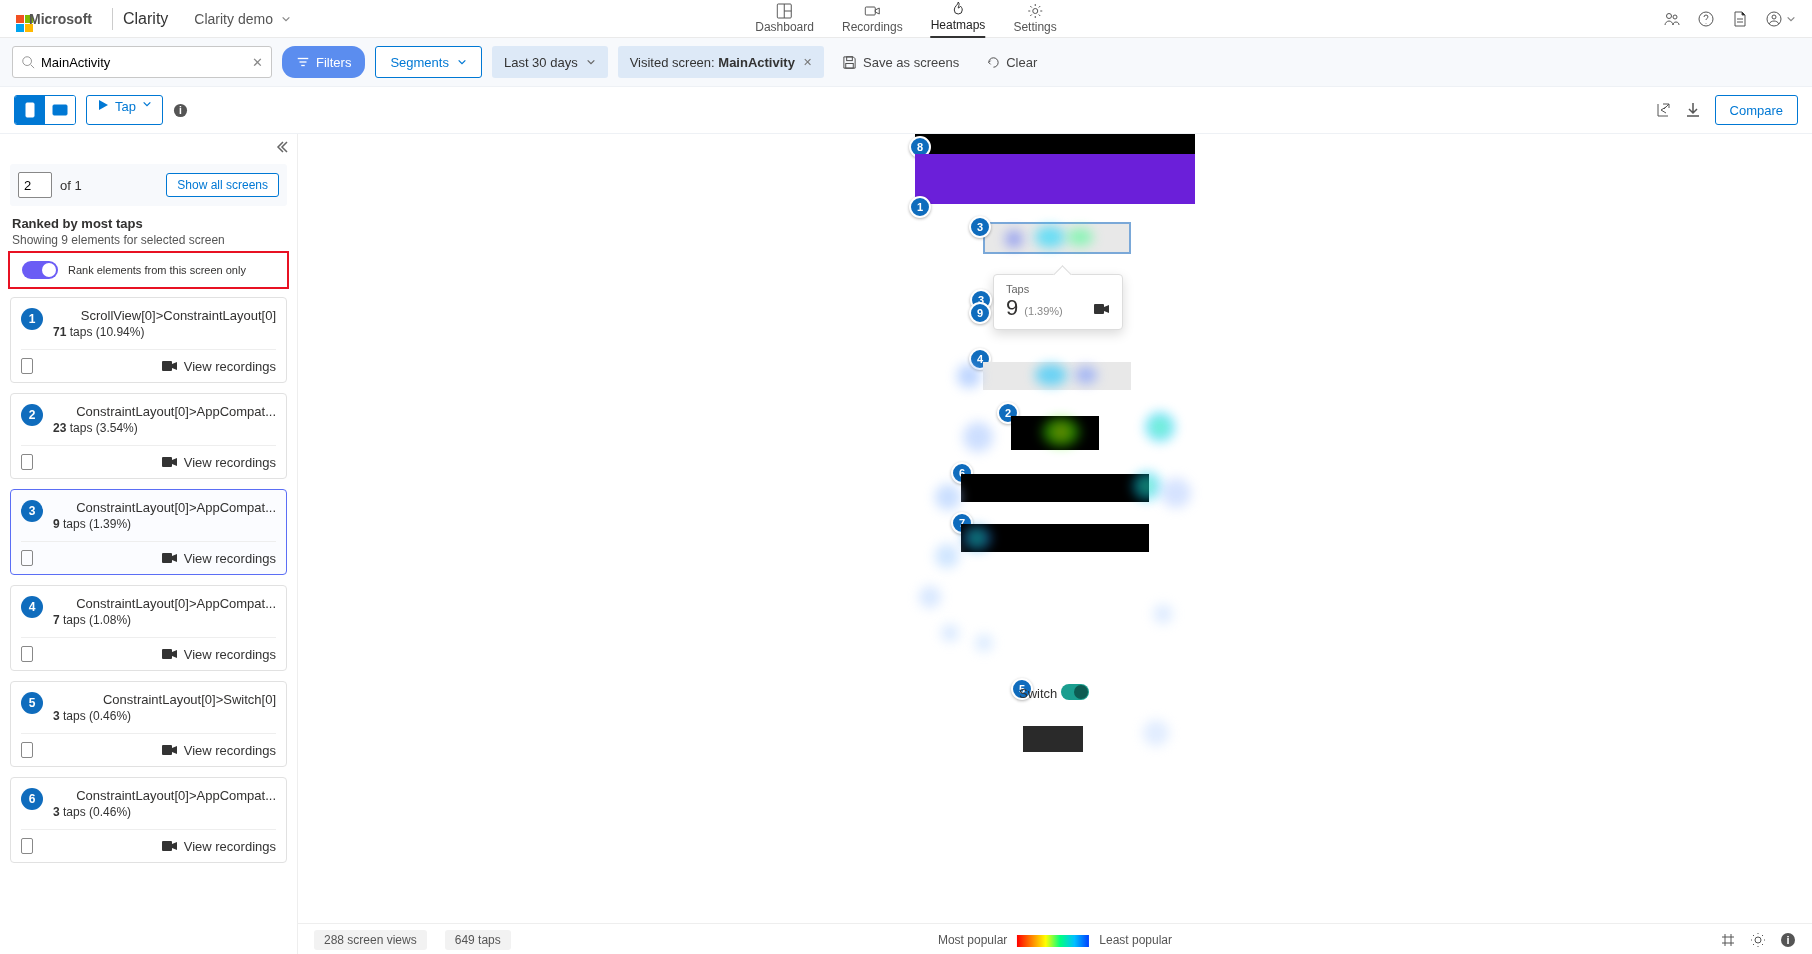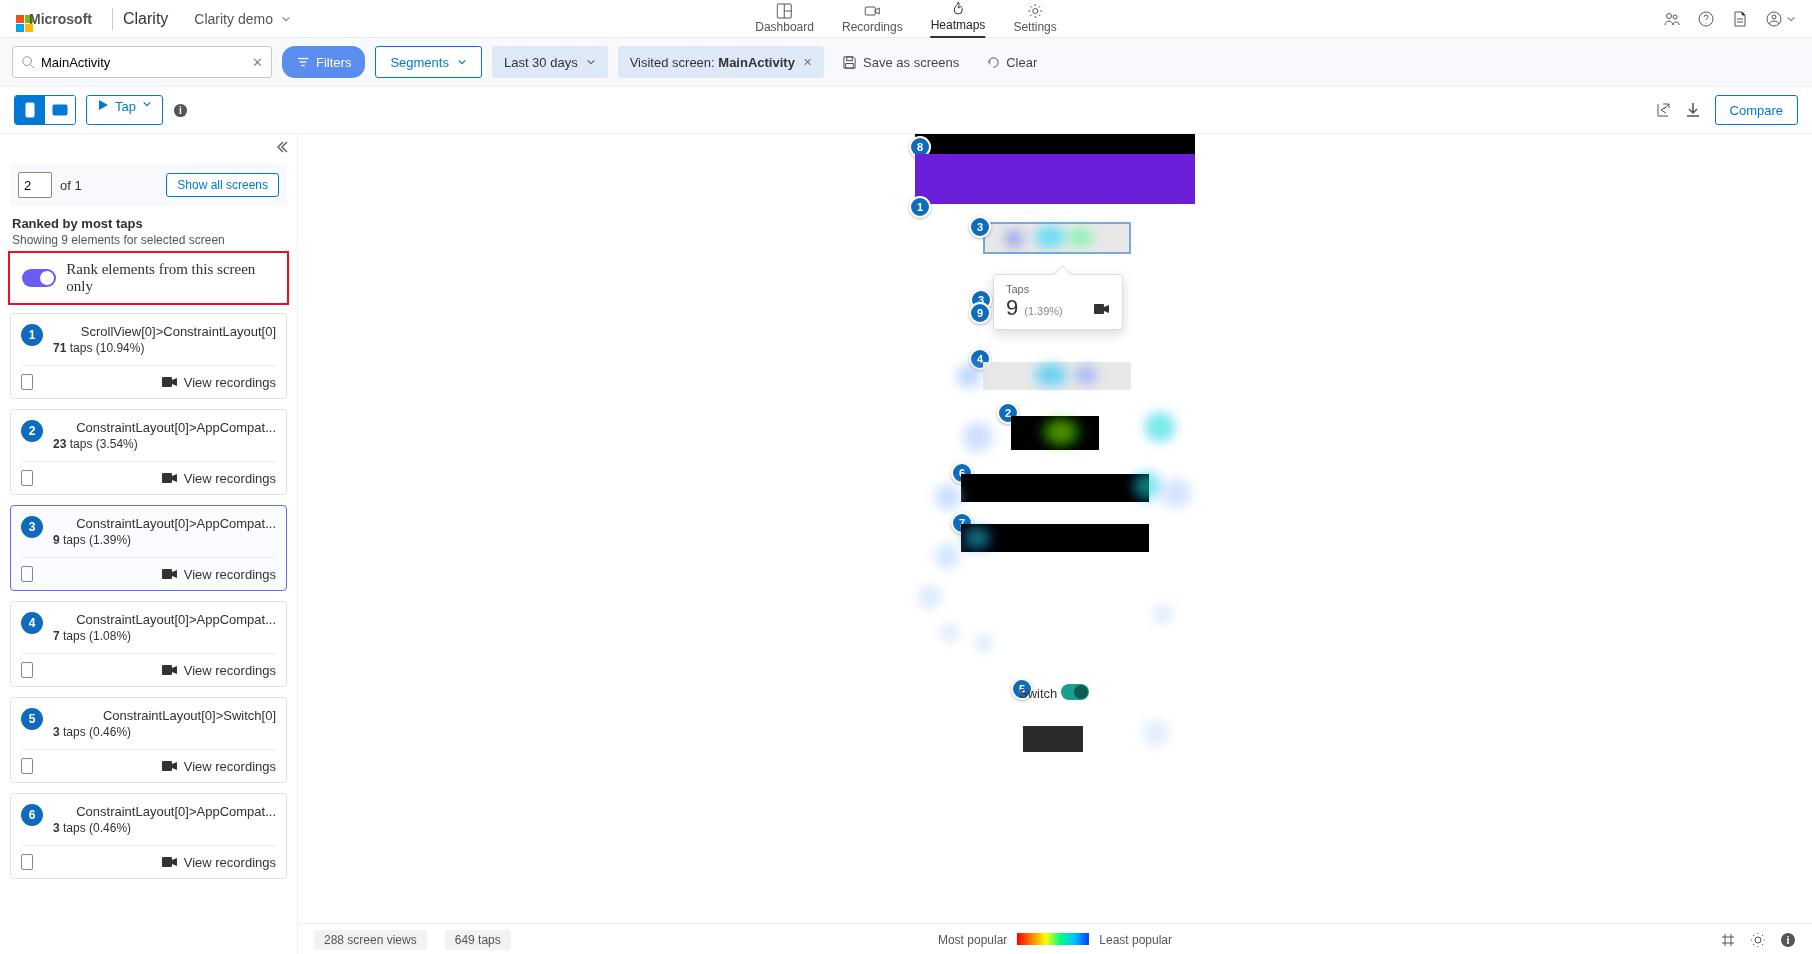--- a/index.html
+++ b/index.html
@@ -77,21 +77,21 @@
   .heat { border-radius:50%; filter:blur(6px); opacity:0.55;}
   .tooltip { position:absolute; background:#fff; border:1px solid #ddd; border-radius:4px; box-shadow:0 4px 12px rgba(0,0,0,0.15); padding:8px 12px; min-width:130px;}
   .tooltip::before { content:""; position:absolute; top:-7px; left:62px; width:12px; height:12px; background:#fff; border-left:1px solid #ddd; border-top:1px solid #ddd; transform:rotate(45deg);}
   .tooltip-label { font-size:11px; color:#666;}
   .tooltip-val { font-size:22px; font-weight:400;}
   .tooltip-pct { font-size:11px; color:#888;text-align:right;}
   
   
   .status-bar { border-top:1px solid #eee; padding:6px 16px; display:flex; align-items:center; gap:18px; font-size:12px; color:#555;}
   .stat-chip { background:#f2f2f2; padding:3px 10px; border-radius:3px;}
-  .legend { position:absolute; left:50%; transform:translateX(-50%); display:flex; align-items:flex-start; gap:10px; font-size:12px;}
+  .legend { position:absolute; left:50%; transform:translateX(-50%); display:flex; align-items:flex-end; gap:10px; font-size:12px;}
   .gradient { width:72px; height:12px; background:linear-gradient(90deg,#ff0000,#ff8000,#ffff00,#00ff80,#00c0ff,#0040ff);}
   .status-right { margin-left:auto; display:flex; gap:14px; align-items:center;}
   
   svg { display:block; }
 </style>
 </head>
 <body>
 
 <div class="header">
   <div class="ms-logo">
@@ -271,21 +271,21 @@
       <input type="number" value="2" style="">
       <span>of 1</span>
       <button class="show-all">Show all screens</button>
     </div>
     <div class="rank-header">
       <div class="rank-title">Ranked by most taps</div>
       <div class="rank-sub">Showing 9 elements for selected screen</div>
     </div>
     <div class="toggle-row">
       <div class="toggle"></div>
-      <span style="font-size:15px;font-family:Liberation Serif, serif;">Rank elements from this screen only</span>
+      <span style="font-size:11px;">Rank elements from this screen only</span>
     </div>
 
     <div class="card-list" id="card-list">
     <div class="card">
       <div class="card-head">
         <div class="badge">1</div>
         <div style="min-width:0;flex:1;">
           <div class="card-name">ScrollView[0]&gt;ConstraintLayout[0]</div>
           <div class="card-stats"><span class="num">71</span> taps (10.94%)</div>
         </div>

